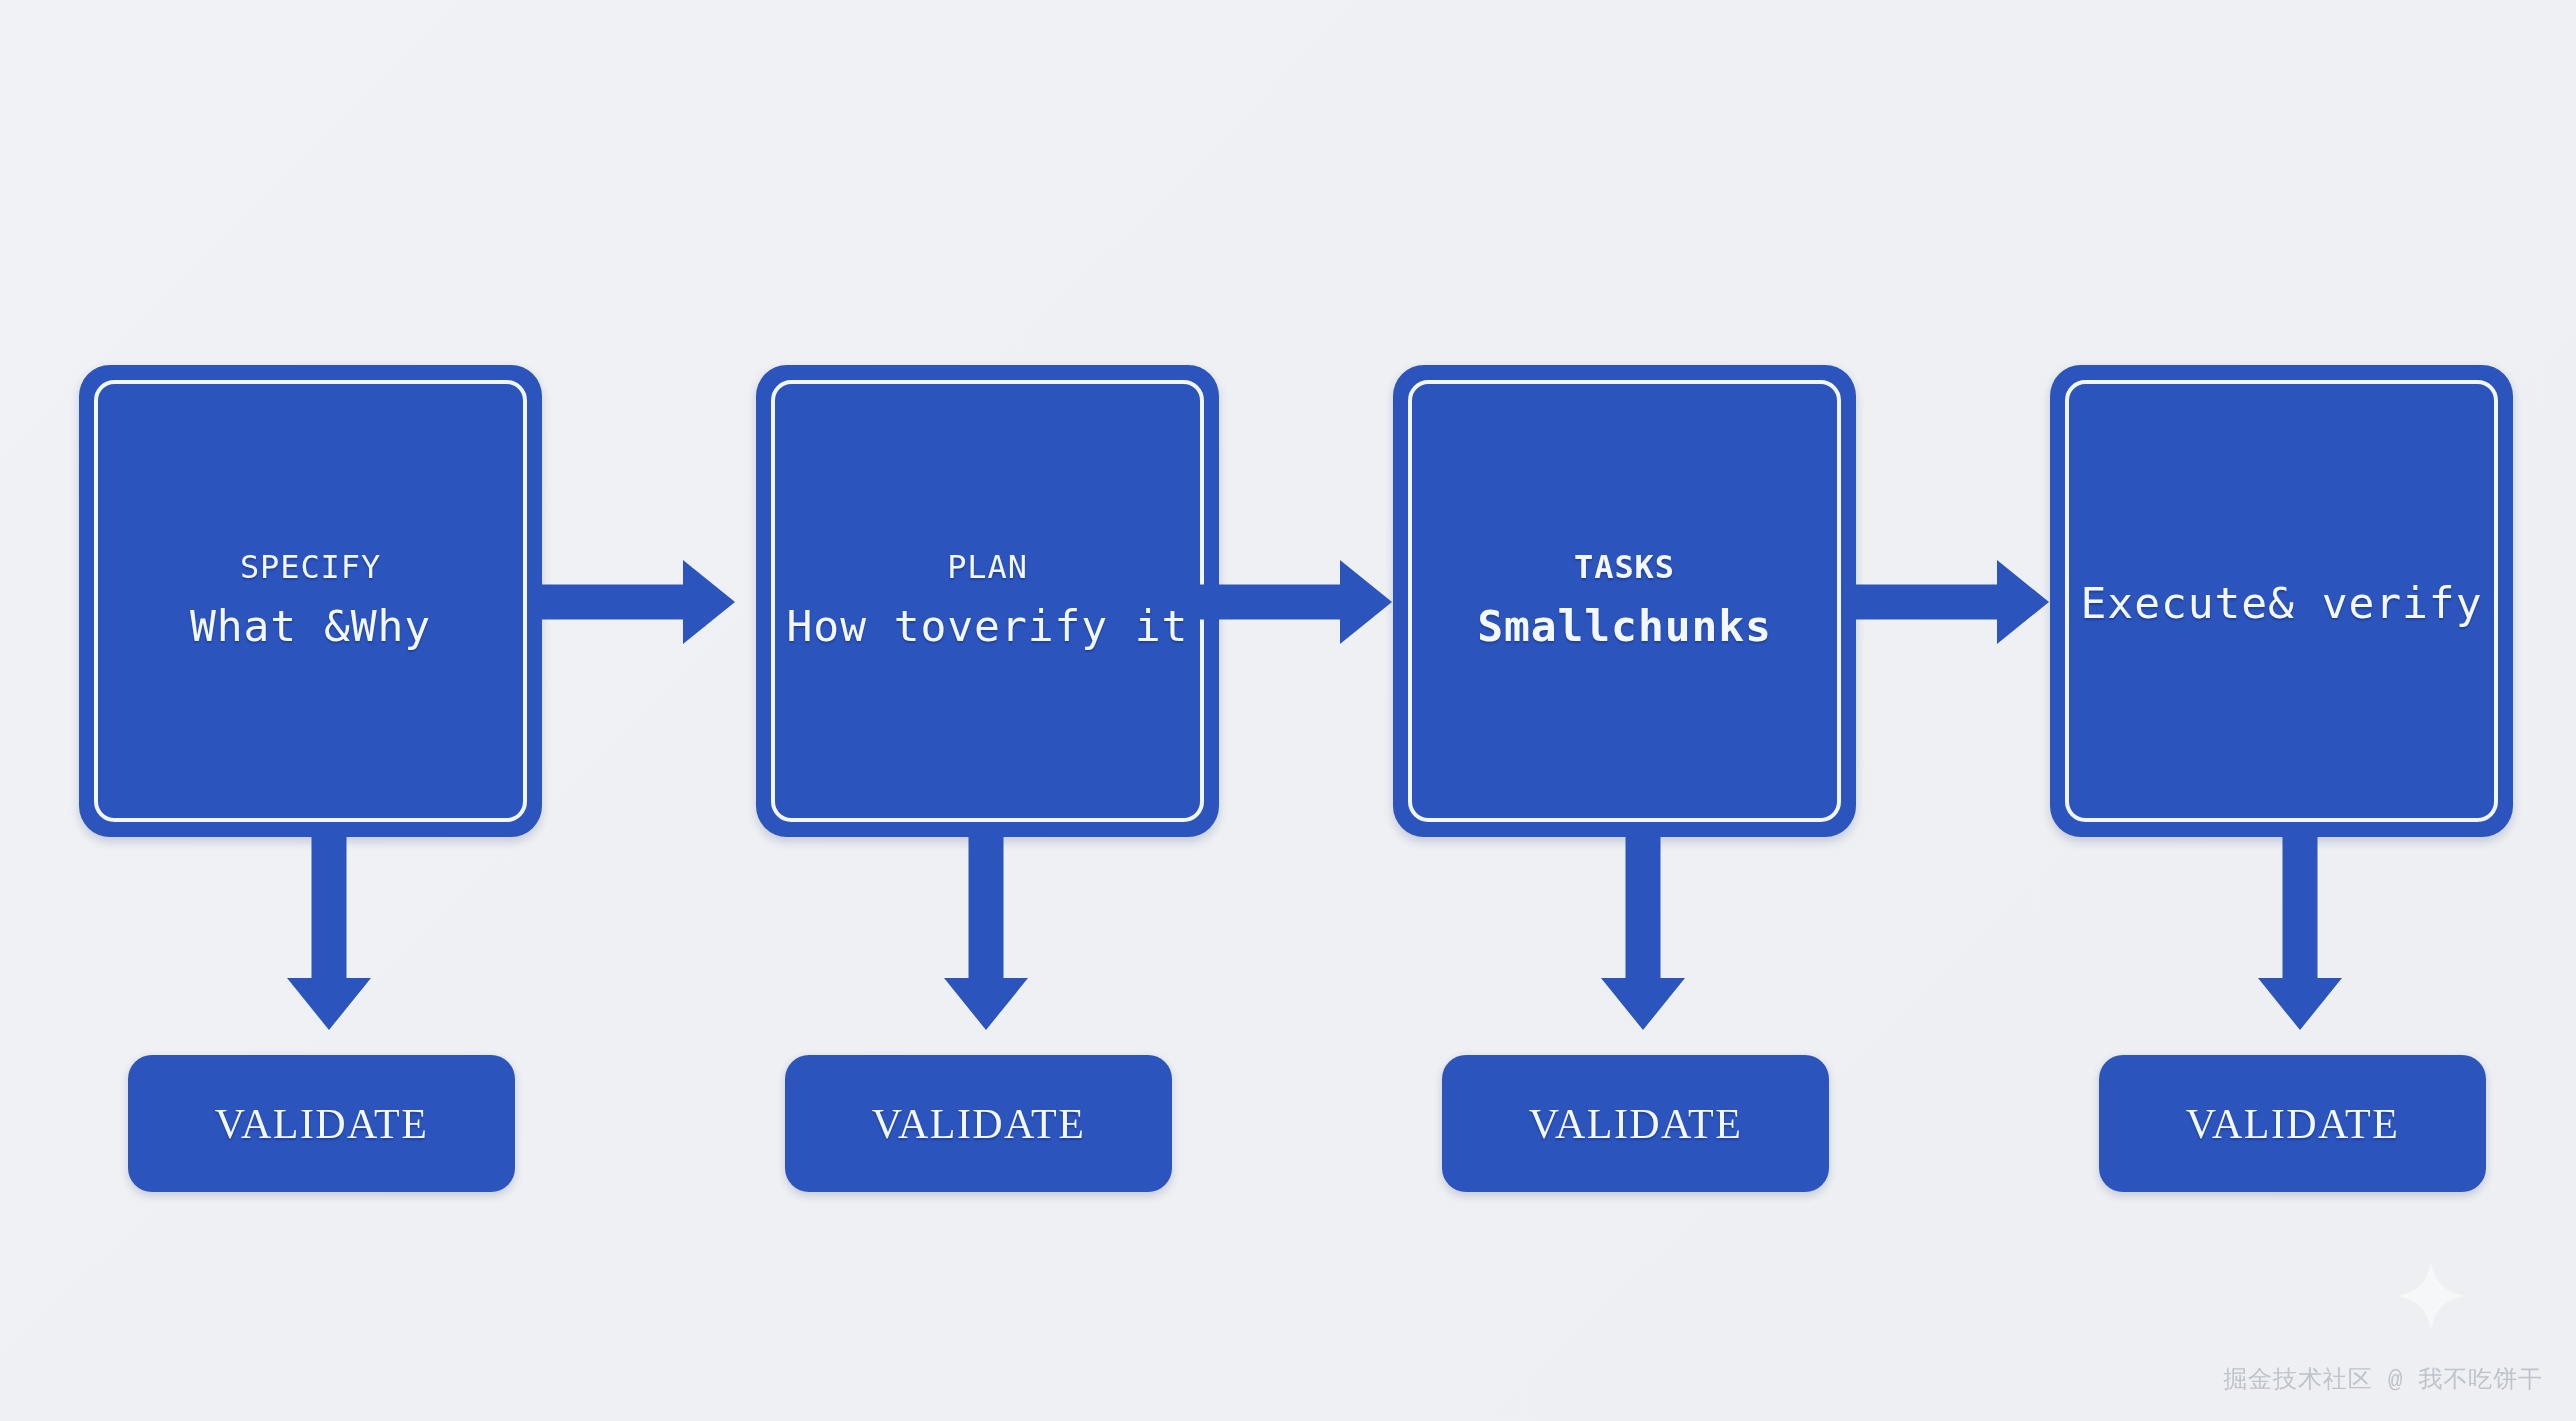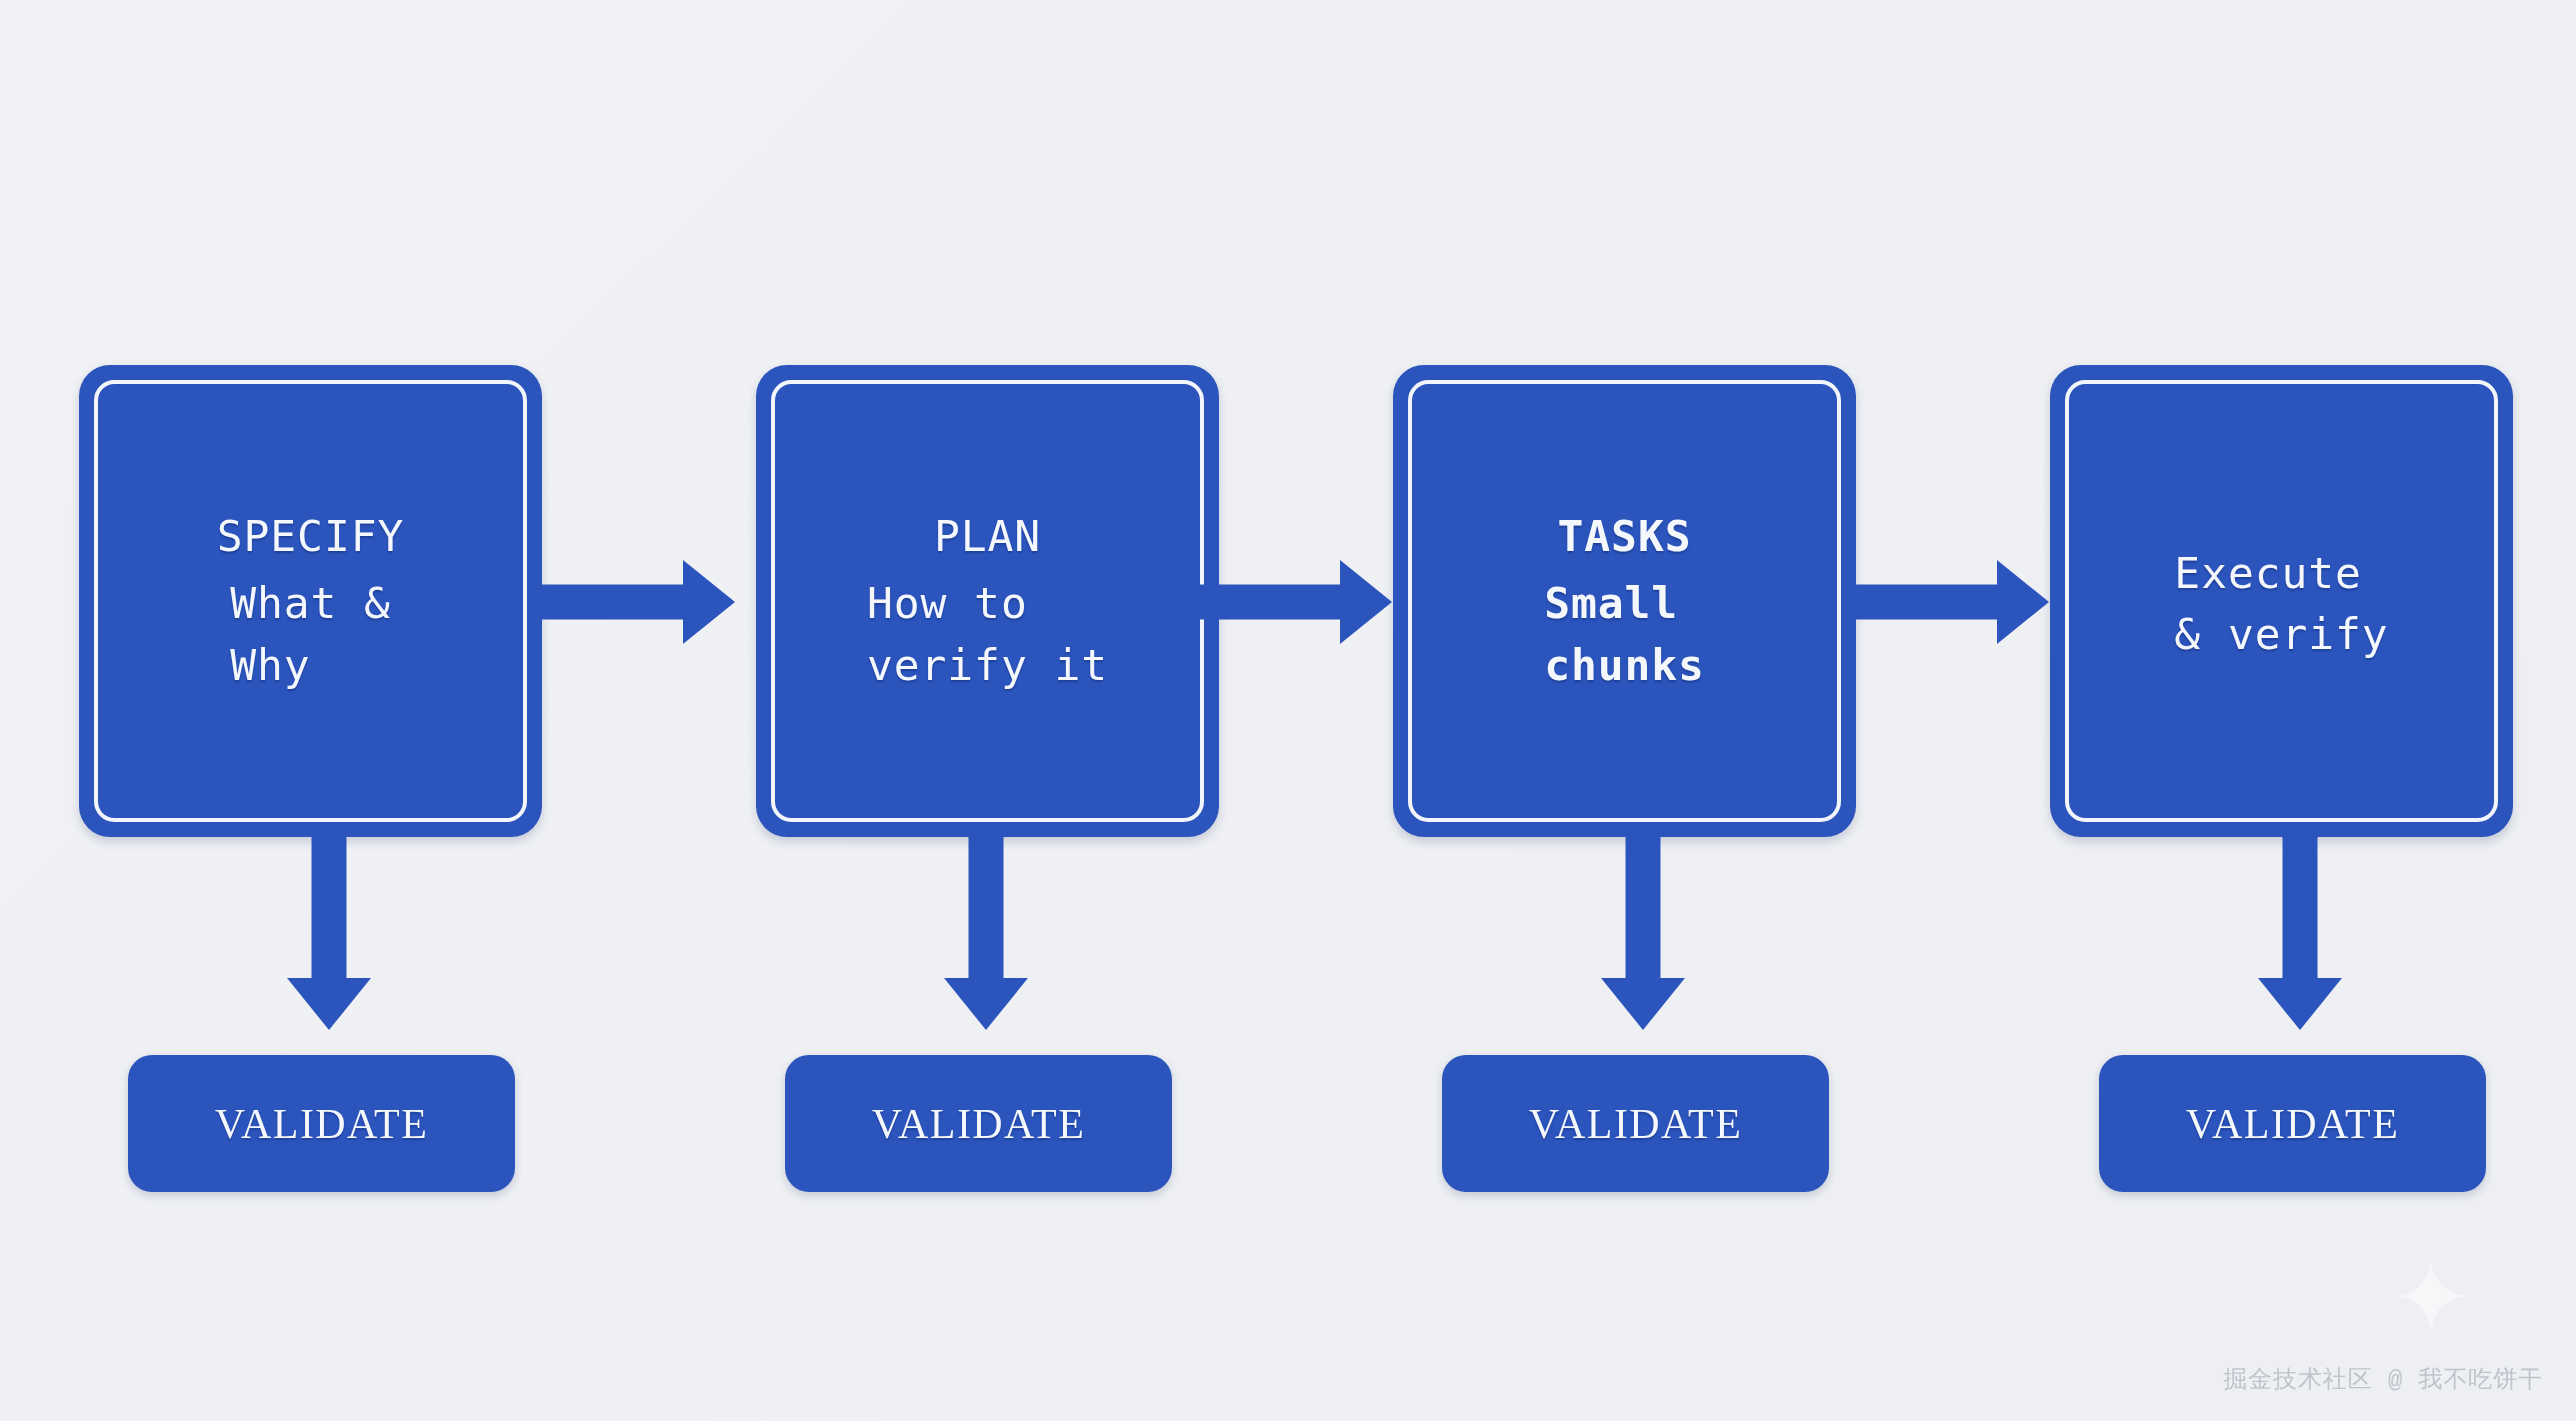--- a/index.html
+++ b/index.html
@@ -37,37 +37,37 @@
     border: 4.6px solid #f2f5fa;
     border-radius: 20.4px;
     box-sizing: border-box;
     display: flex;
     flex-direction: column;
     align-items: center;
     justify-content: center;
   }
   .stage-title {
     color: #f4f7fc;
-    font-size: 43px;
+    font-size: 32px;
     letter-spacing: 0.9px;
     line-height: 1.42;
     white-space: nowrap;
     text-shadow: 0 1.9px 1.9px rgba(10, 30, 90, 0.35);
   }
   .stage-sub {
     color: #f4f7fc;
     font-size: 43px;
     letter-spacing: 0.9px;
     line-height: 1.42;
     white-space: nowrap;
     text-shadow: 0 1.9px 1.9px rgba(10, 30, 90, 0.35);
   }
   .stage-sub-block {
     display: flex;
-    flex-direction: column;
+    flex-direction: row;
     align-items: flex-start;
     margin-top: 6px;
     justify-content: flex-end;
   }
 
   
   .validate-pill {
     position: absolute;
     box-sizing: border-box;
     background: #2b54bd;

